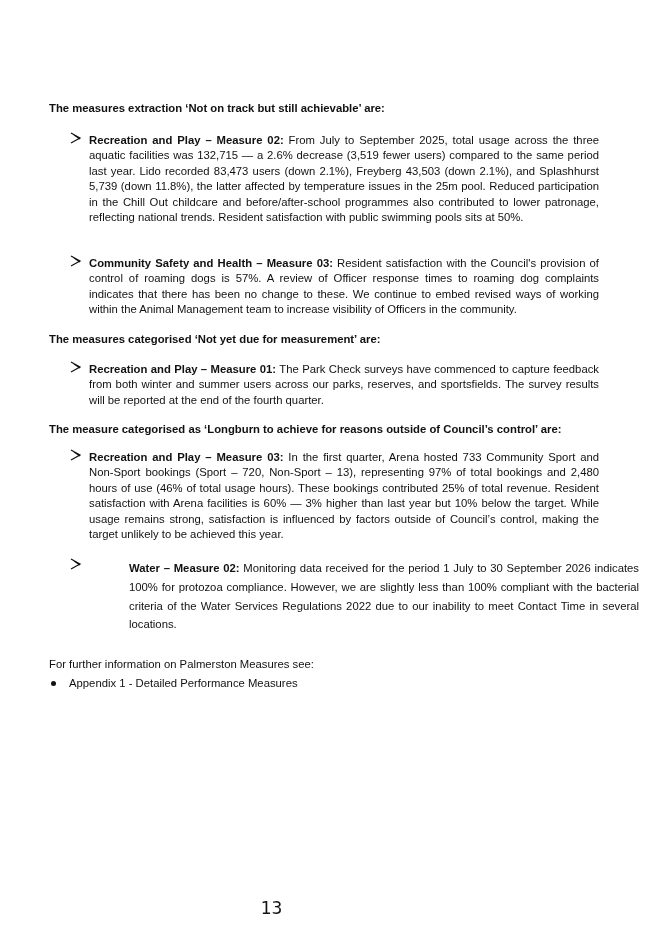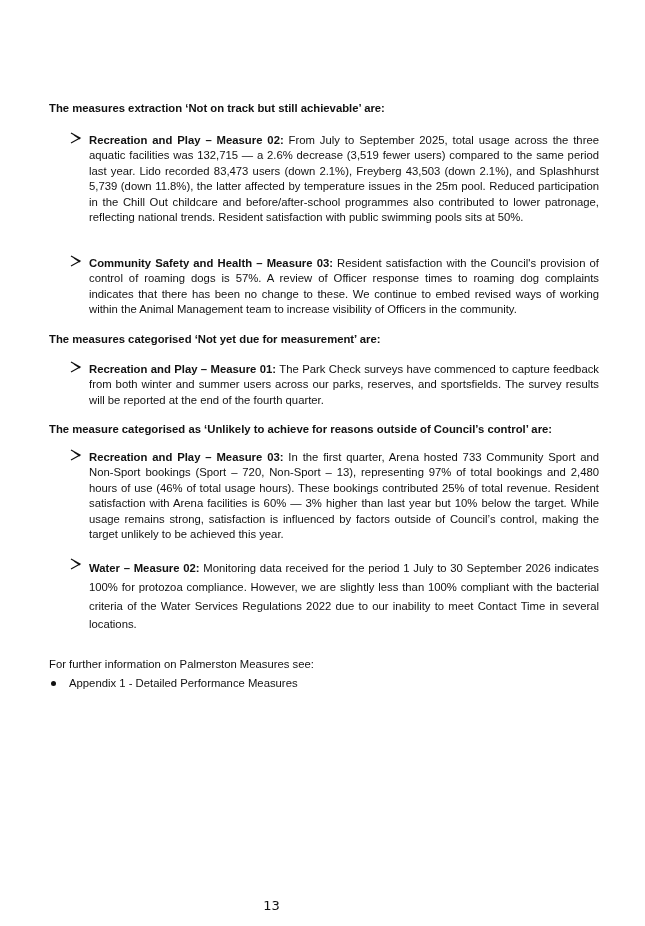--- a/index.html
+++ b/index.html
@@ -7,27 +7,27 @@
     width: 645px; height: 926px; position: relative; overflow: hidden;
     font-family: "Liberation Sans", sans-serif; color: #111; font-size: 11.3px;
   }
   .page { position: absolute; left: 0; top: 0; width: 645px; height: 926px; }
   .para { position: absolute; text-align: justify; line-height: 15.4px; margin: 0; }
   .intro { left: 89px; top: 41px; width: 510px; }
   .heading { position: absolute; left: 49px; font-weight: bold; margin: 0; line-height: 15px; }
   .bullet { position: absolute; left: 70px; width: 530px; }
   .bullet .arrow { position: absolute; left: 0; top: -1px; width: 12px; height: 14px; }
   .bullet .btext { position: absolute; left: 19px; width: 510px; text-align: justify; line-height: 15.4px; margin: 0; }
-  .bullet .btext.loose { line-height: 18.8px; }
+  .bullet .btext.loose { line-height: 18.8px; margin-left: 40px; }
   .bullet b { font-weight: bold; }
   .further { position: absolute; left: 49px; top: 657px; margin: 0; line-height: 15px; }
   .appendix { position: absolute; left: 49px; top: 676px; line-height: 15px; }
   .appendix .dot { position: absolute; left: 2px; top: 5px; width: 5px; height: 5px; border-radius: 50%; background: #111; }
   .appendix .atext { position: absolute; left: 20px; white-space: nowrap; }
-  .pagenum { position: absolute; left: 0; width: 543px; top: 898px; text-align: center; font-size: 13px; font-family: "DejaVu Sans", sans-serif; }
+  .pagenum { position: absolute; left: 0; width: 543px; top: 898px; text-align: center; font-size: 17px; font-family: "DejaVu Sans", sans-serif; }
 </style>
 </head>
 <body>
 
 <div class="page">
 
 
   <p class="heading" style="top:101px">The measures extraction ‘Not on track but still achievable’ are:</p>
 
   <div class="bullet" style="top:133px">
@@ -46,21 +46,21 @@
 
   <p class="heading" style="top:332px">The measures categorised ‘Not yet due for measurement’ are:</p>
 
   <div class="bullet" style="top:362px">
     <svg class="arrow" viewBox="0 0 12 14">
         <path d="M1 1 L10 6 L1 11 M4 3 L10 7" fill="none" stroke="#111" stroke-width="1.2"></path>
       </svg>
     <p class="btext"><b>Recreation and Play – Measure 01:</b><span> The Park Check surveys have commenced to capture feedback from both winter and summer users across our parks, reserves, and sportsfields. The survey results will be reported at the end of the fourth quarter.</span></p>
   </div>
 
-  <p class="heading" style="top:422px">The measure categorised as ‘Unlikely to achieve for reasons outside of Council’s control’ are:</p>
+  <p class="heading" style="top:422px">The measure categorised as ‘Longburn to achieve for reasons outside of Council’s control’ are:</p>
 
   <div class="bullet" style="top:450px">
     <svg class="arrow" viewBox="0 0 12 14">
         <path d="M1 1 L10 6 L1 11 M4 3 L10 7" fill="none" stroke="#111" stroke-width="1.2"></path>
       </svg>
     <p class="btext"><b>Recreation and Play – Measure 03:</b><span> In the first quarter, Arena hosted 733 Community Sport and Non-Sport bookings (Sport – 720, Non-Sport – 13), representing 97% of total bookings and 2,480 hours of use (46% of total usage hours). These bookings contributed 25% of total revenue. Resident satisfaction with Arena facilities is 60% — 3% higher than last year but 10% below the target. While usage remains strong, satisfaction is influenced by factors outside of Council’s control, making the target unlikely to be achieved this year.</span></p>
   </div>
 
   <div class="bullet" style="top:559px">
     <svg class="arrow" viewBox="0 0 12 14">

